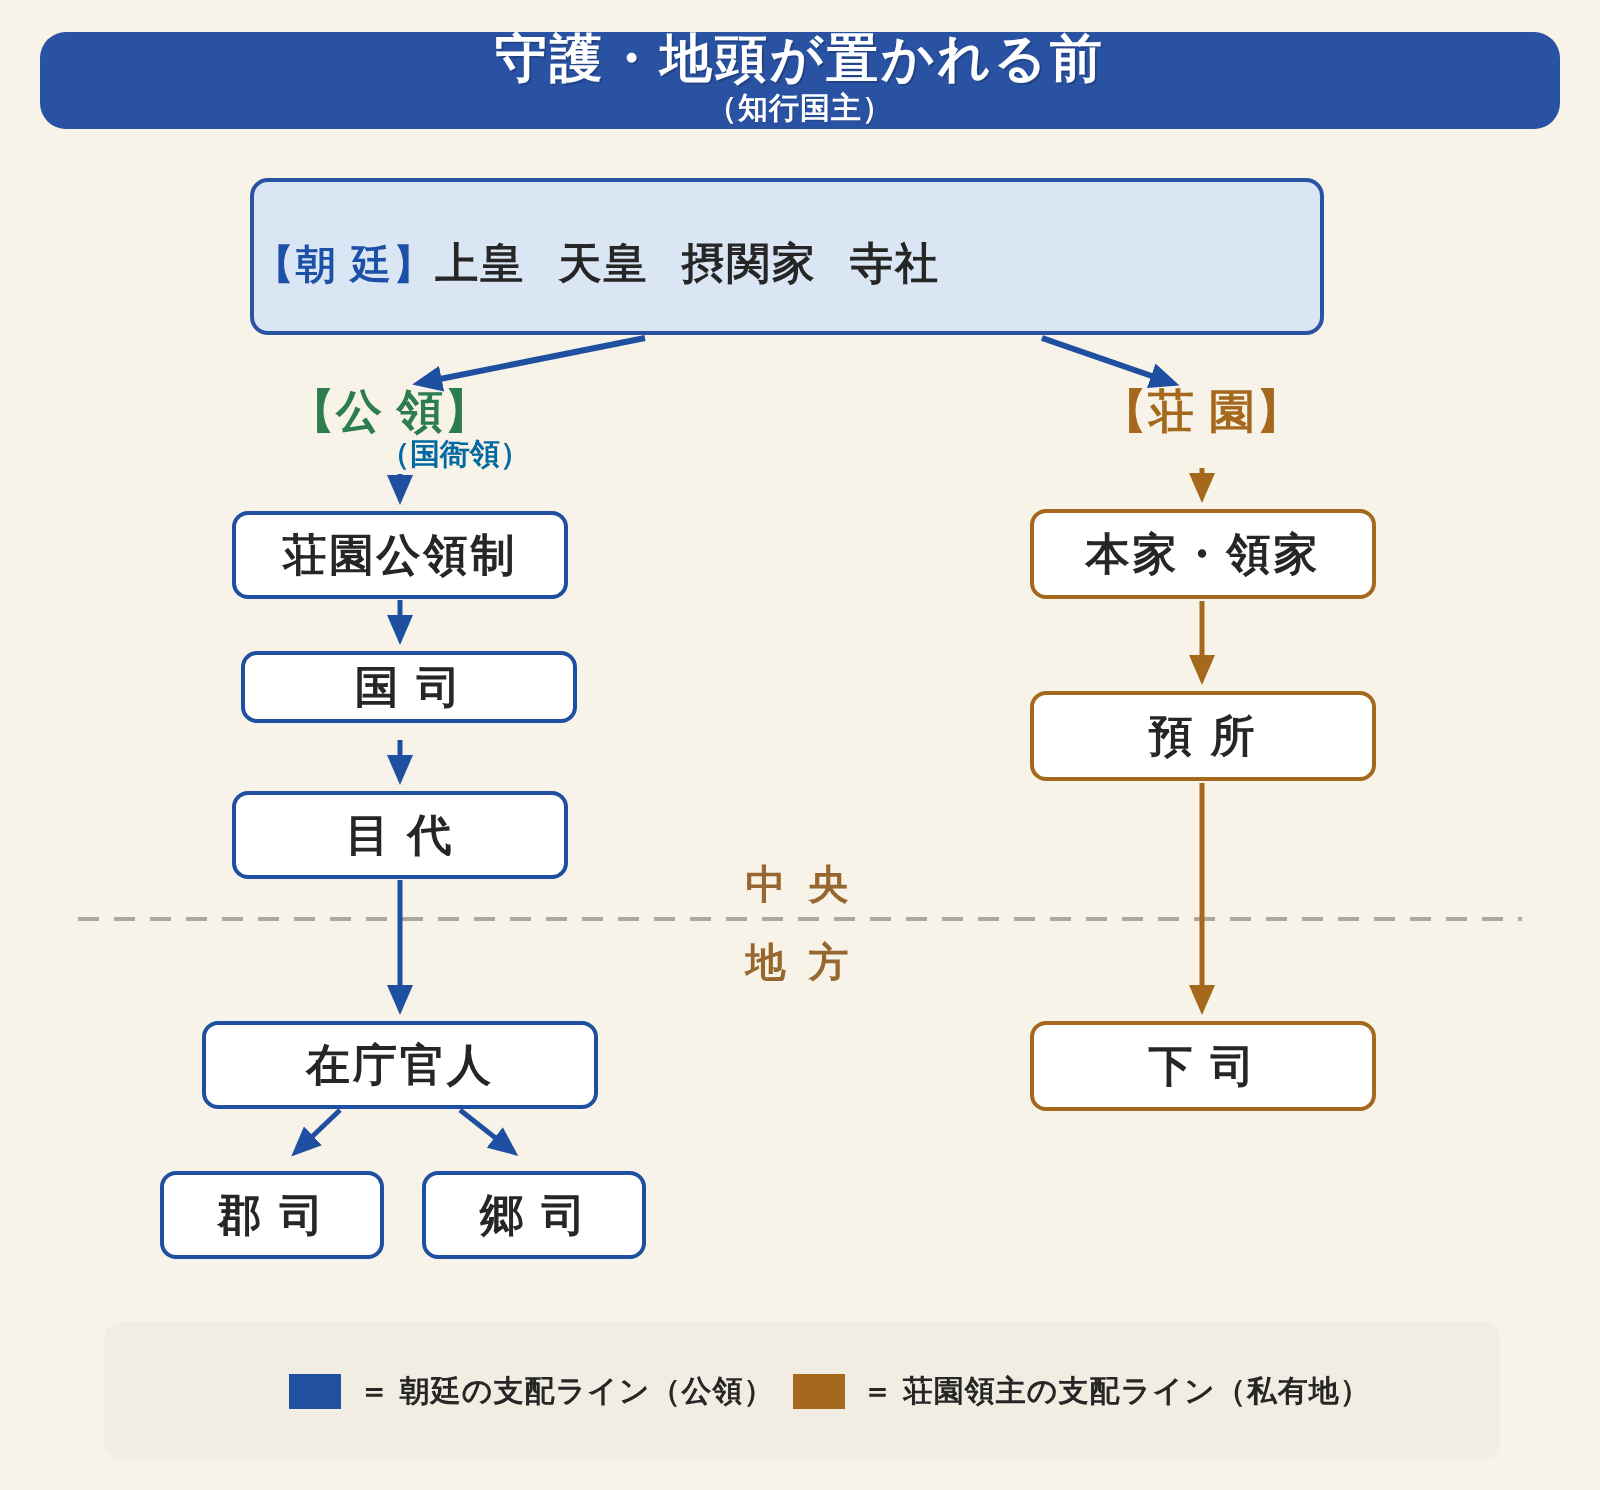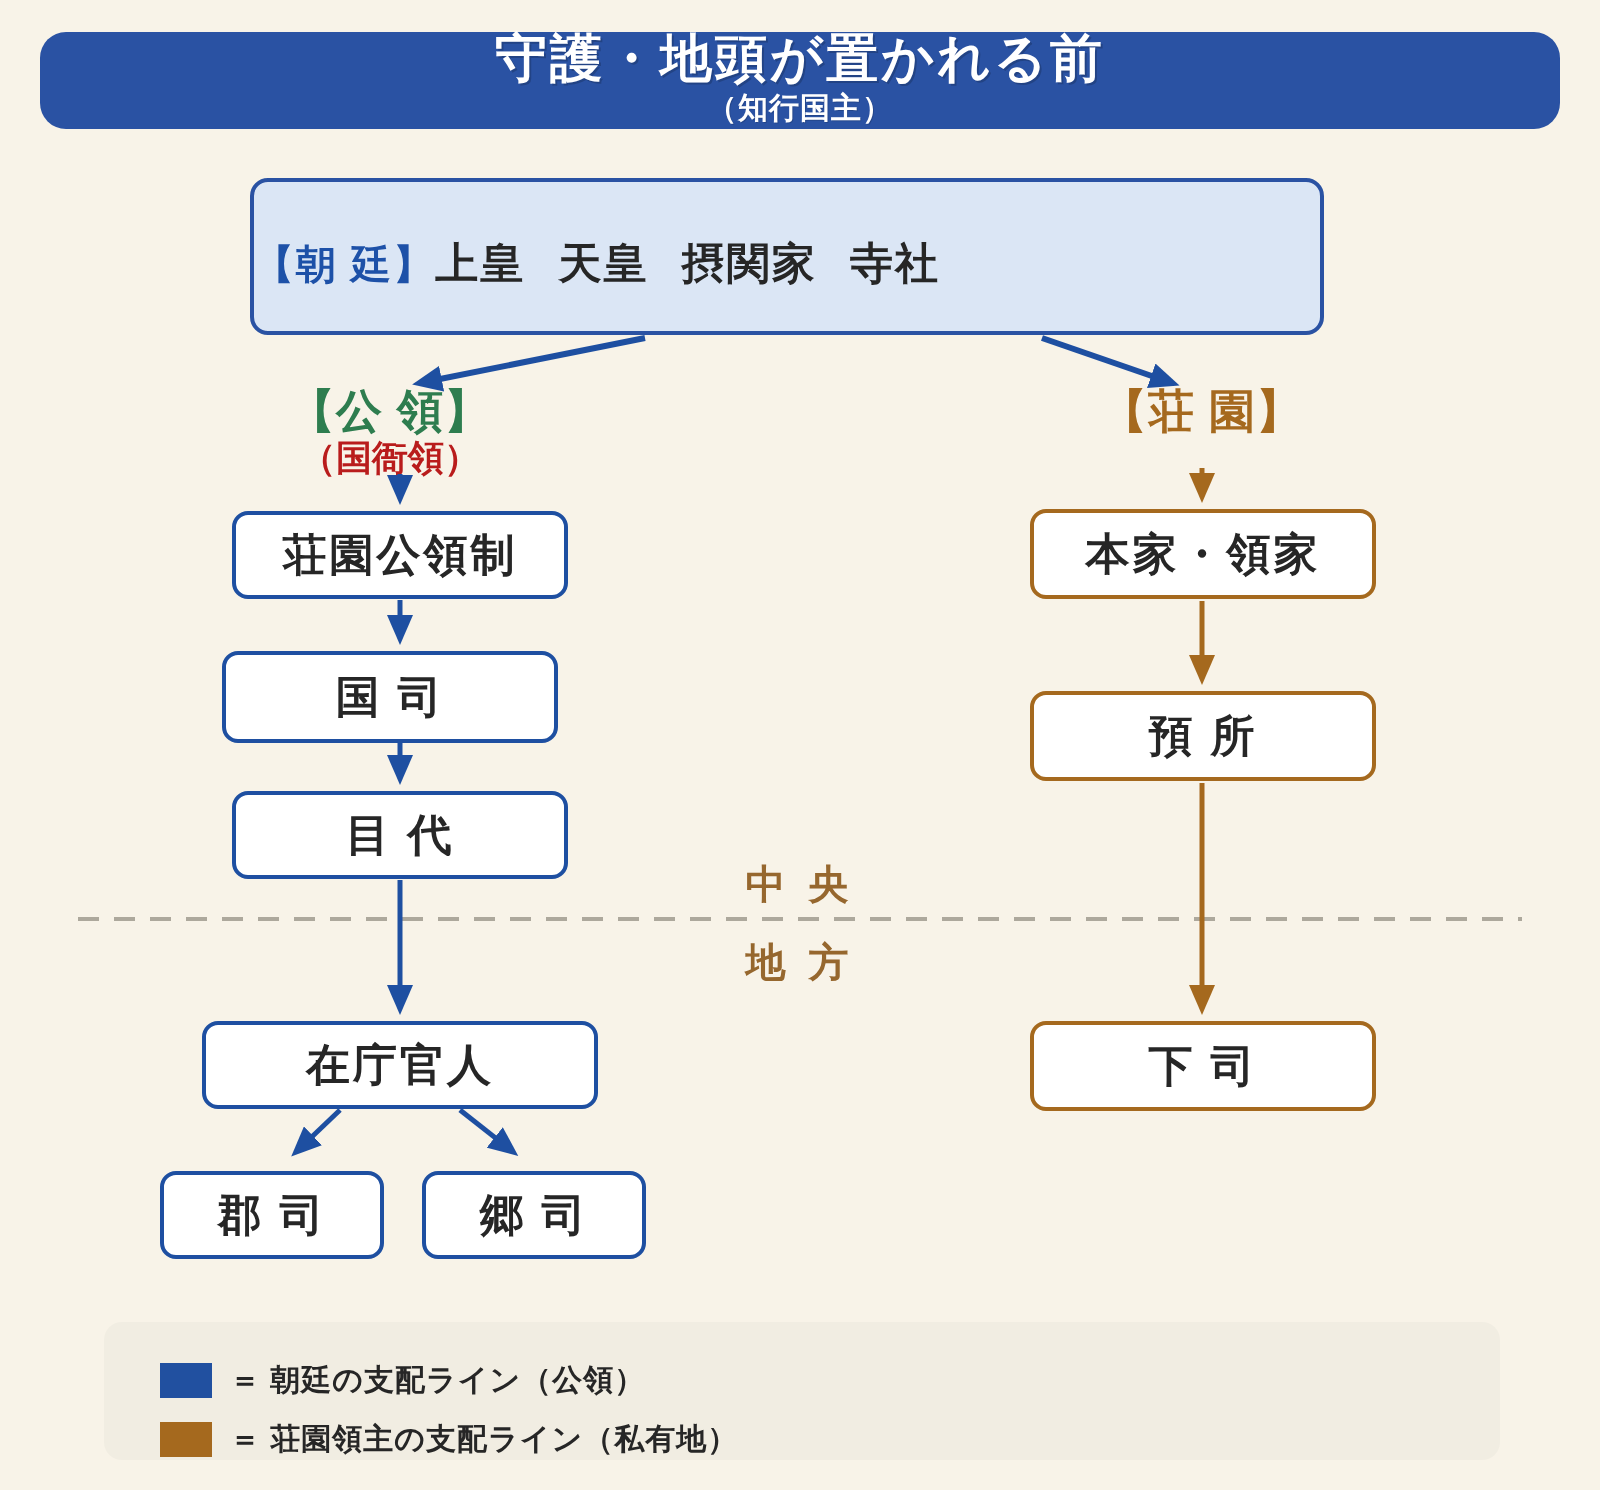--- a/index.html
+++ b/index.html
@@ -31,52 +31,52 @@
   .court-heading{
     margin-top:16px;font-size:40px;font-weight:900;color:#1d51a8;letter-spacing:2px;
   }
   .court-members{
     margin-top:14px;font-size:43px;font-weight:800;color:#262626;
     word-spacing:0.45em;letter-spacing:2px;
   }
   
   .branch-label{position:absolute;text-align:center;font-weight:900;}
   .koryo-label{left:250px;top:381px;width:280px;font-size:46px;color:#2e7d4f;letter-spacing:1px;}
-  .koryo-sub{position:absolute;left:250px;top:434px;width:280px;text-align:center;
-    font-size:36px;font-weight:600;color:#b91c1c;}
+  .koryo-sub{position:absolute;left:250px;top:434px;width:280px;text-align:right;
+    font-size:30px;font-weight:600;color:#0369a1;}
   .shoen-label{left:1062px;top:381px;width:280px;font-size:46px;color:#a5691e;letter-spacing:1px;}
   
   .node{
     position:absolute;background:#ffffff;border-radius:16px;box-sizing:border-box;
     display:flex;align-items:center;justify-content:center;
     font-size:44px;font-weight:800;color:#262626;letter-spacing:3px;
   }
   .node.blue{border:4px solid #1e4fa1;}
   .node.brown{border:4px solid #a5691e;}
   .n-chigyo {left:232px; top:511px; width:336px; height:88px;}
-  .n-kokushi{left:222px; top:651px; width:336px; height:92px;}
+  .n-kokushi{left:241px; top:651px; width:336px; height:72px;}
   .n-mokudai{left:232px; top:791px; width:336px; height:88px;}
   .n-zaicho {left:202px; top:1021px;width:396px; height:88px;}
   .n-gunji  {left:160px; top:1171px;width:224px; height:88px;}
   .n-goji   {left:422px; top:1171px;width:224px; height:88px;}
   .n-honke  {left:1030px;top:509px; width:346px; height:90px;}
   .n-azukari{left:1030px;top:691px; width:346px; height:90px;}
   .n-geshi  {left:1030px;top:1021px;width:346px; height:90px;}
   
   .zone-label{
     position:absolute;left:700px;width:200px;text-align:center;
     font-size:40px;font-weight:900;color:#96672e;letter-spacing:6px;
   }
   .zone-central{top:857px;}
   .zone-regional{top:935px;}
   
   .legend{
     position:absolute;left:104px;top:1322px;width:1396px;height:138px;
     background:#f1ede2;border-radius:18px;box-sizing:border-box;
-    display:flex;flex-direction:column;justify-content:flex-end;gap:18px;
+    display:flex;flex-direction:row;justify-content:center;gap:18px;
     padding-left:56px;
   }
   .legend-row{display:flex;align-items:center;gap:18px;}
   .legend-swatch{width:52px;height:35px;flex:0 0 auto;}
   .legend-text{font-size:30px;font-weight:800;color:#262626;letter-spacing:1px;}
   
   .arrow-layer{position:absolute;left:0;top:0;width:1600px;height:1490px;pointer-events:none;}
 </style>
 </head>
 <body>

